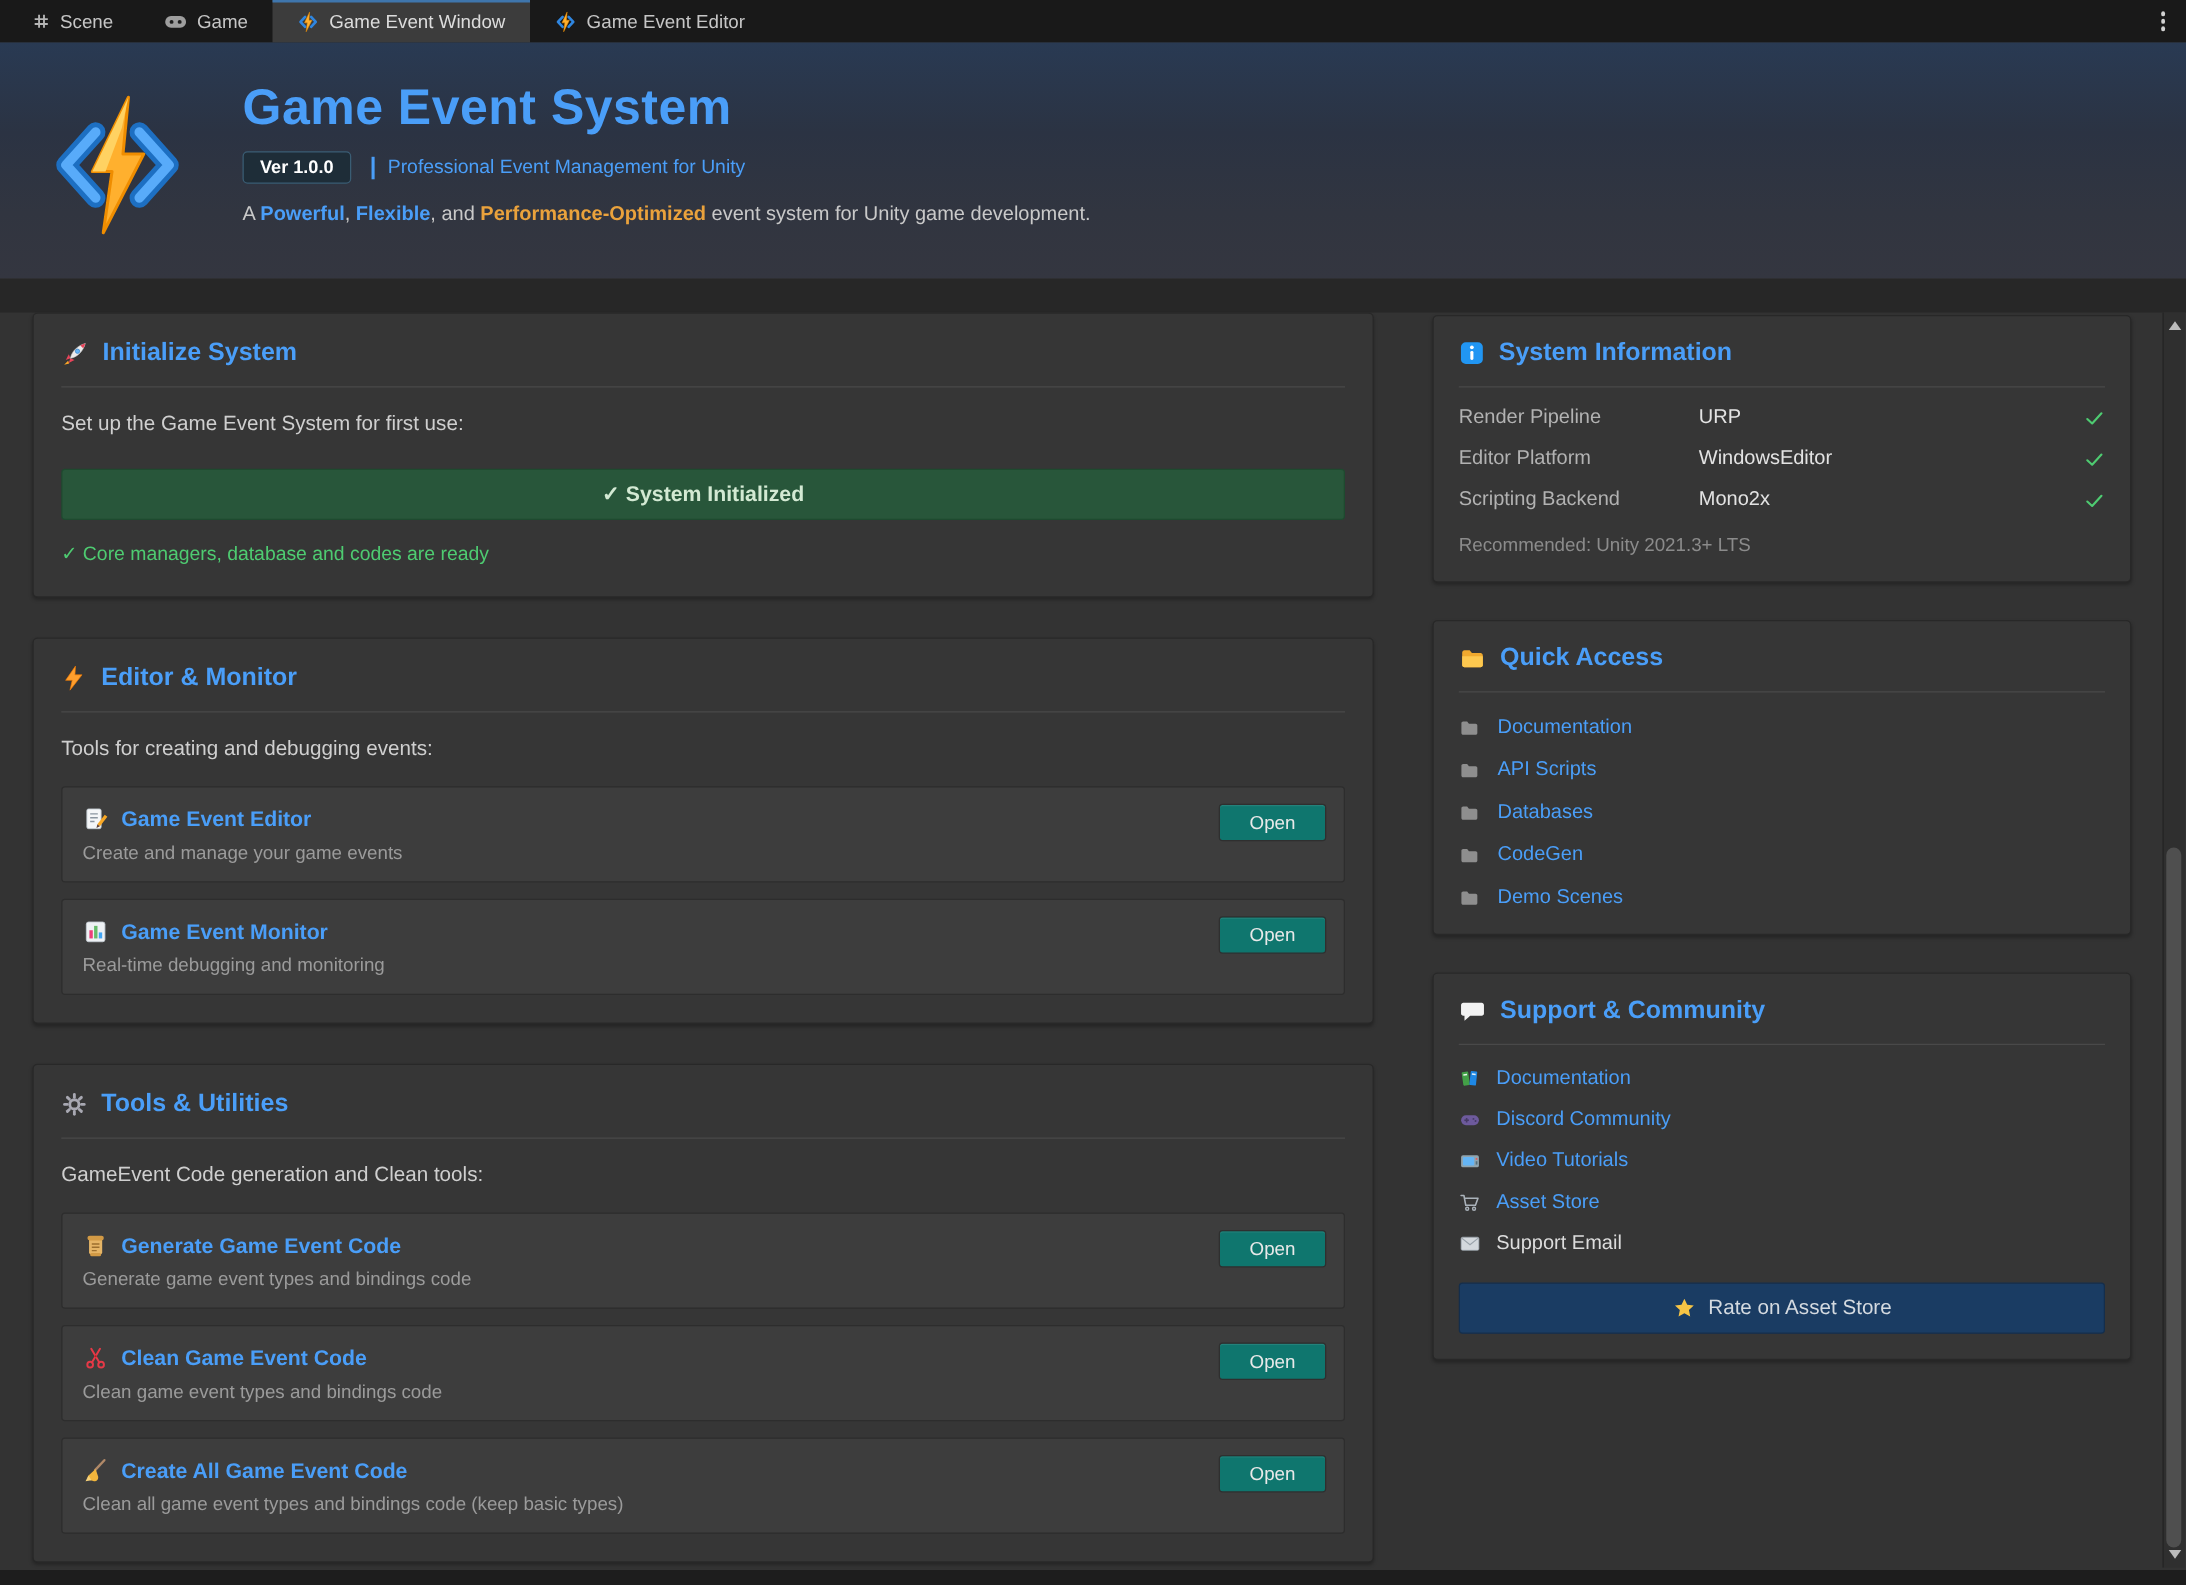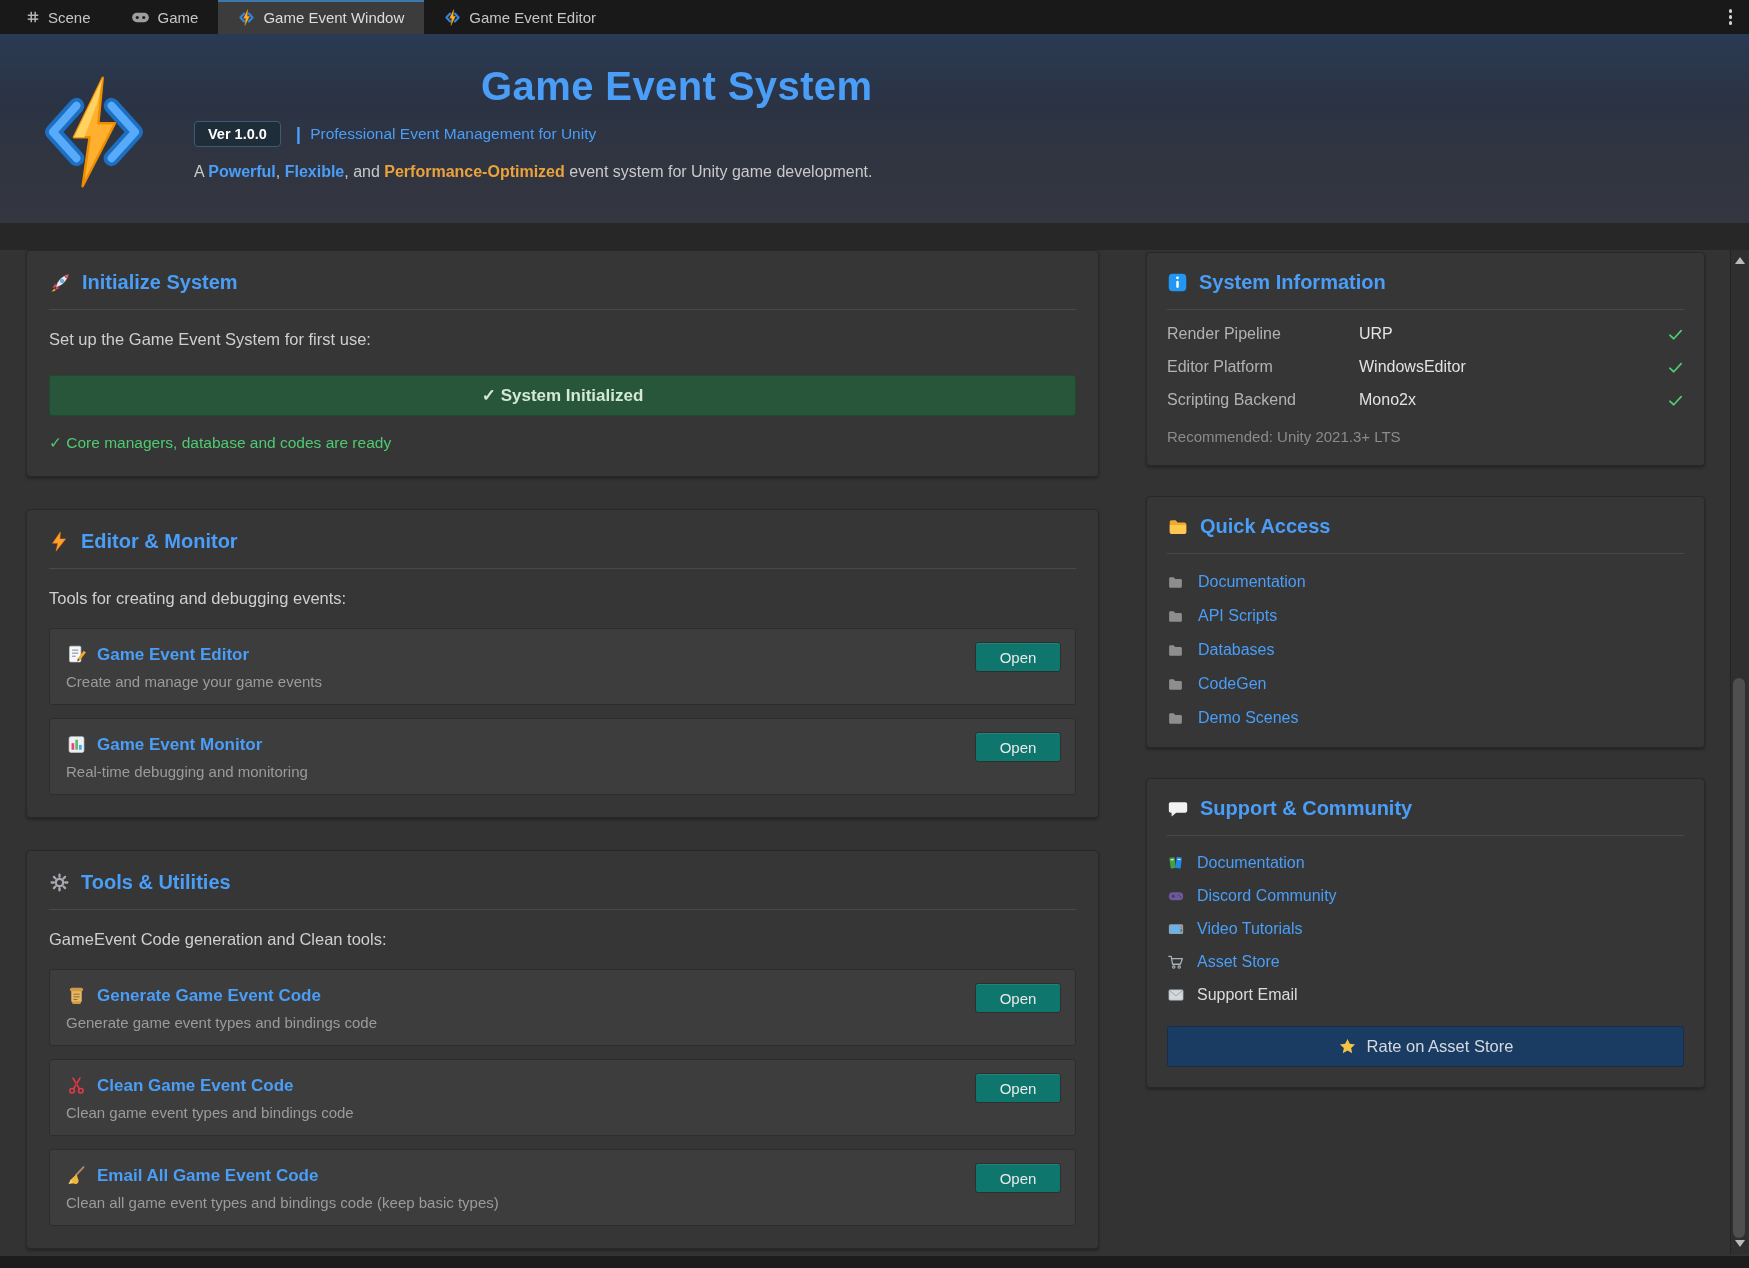--- a/index.html
+++ b/index.html
@@ -12,21 +12,21 @@
   .tab:first-child{margin-left:6px;}
   .tab.active{background:#3c3c3c;color:#dcdcdc;}
   .tab.active::before{content:"";position:absolute;top:0;left:0;right:0;height:2px;background:#3f76ad;}
   .kebab{margin-left:auto;display:flex;flex-direction:column;gap:2.6px;justify-content:center;align-items:center;padding:0 17px;cursor:default;}
   .kebab i{width:3.4px;height:3.4px;border-radius:50%;background:#d2d2d2;display:block;}
 
   
   .header{position:absolute;top:34px;left:0;right:0;height:189px;display:flex;
     background:linear-gradient(180deg,#293a53 0%,#2b3343 38%,#313540 72%,#343640 100%);}
   .logo{width:112px;height:116px;margin:40px 44px 0 38px;flex:none;}
-  .header-text{padding-top:30px;text-align:right;}
+  .header-text{padding-top:30px;}
   .title{font-size:40px;font-weight:bold;color:#4a9ef8;letter-spacing:.4px;line-height:1.1;}
   .meta-row{display:flex;align-items:center;margin-top:13px;}
   .badge{background:#1e2d38;border:1px solid #3a5d74;border-radius:4px;color:#fff;font-weight:bold;font-size:14.5px;padding:4px 13px;}
   .meta-bar{color:#4a9ef8;font-size:19px;font-weight:600;margin:0 9px 0 15px;}
   .subtitle{color:#4a9ef8;font-size:15.5px;}
   .description{margin-top:16px;font-size:16px;color:#c9c9c9;}
   .b-blue{color:#4a9ef8;font-weight:bold;}
   .b-orange{color:#eaa23c;font-weight:bold;}
 
   
@@ -267,21 +267,21 @@
             <div class="row-desc">Clean game event types and bindings code</div>
             <button class="open-btn">Open</button>
           </div>
           <div class="row">
             <div class="row-head">
               <svg class="ic" width="21" height="21" viewBox="0 0 24 24">
                   <line x1="20" y1="2.5" x2="11.5" y2="11.5" stroke="#b08968" stroke-width="2.2" stroke-linecap="round"></line>
                   <path d="M12 10.5 L5.5 16.5 C4.2 17.7 4.3 19.8 6 20.3 L10.5 21.6 C12.6 22.2 14.6 20.2 14.4 17.8 Z" fill="#f2b63c"></path>
                   <path d="M5.5 16.5 L2.8 21.8 L8.2 20.9 Z" fill="#f7d27a"></path>
                 </svg>
-              <span class="row-title">Email All Game Event Code</span>
+              <span class="row-title">Create All Game Event Code</span>
             </div>
             <div class="row-desc">Clean all game event types and bindings code (keep basic types)</div>
             <button class="open-btn">Open</button>
           </div>
         </div>
       </section>
     </div>
 
     <div class="right-col">
 

